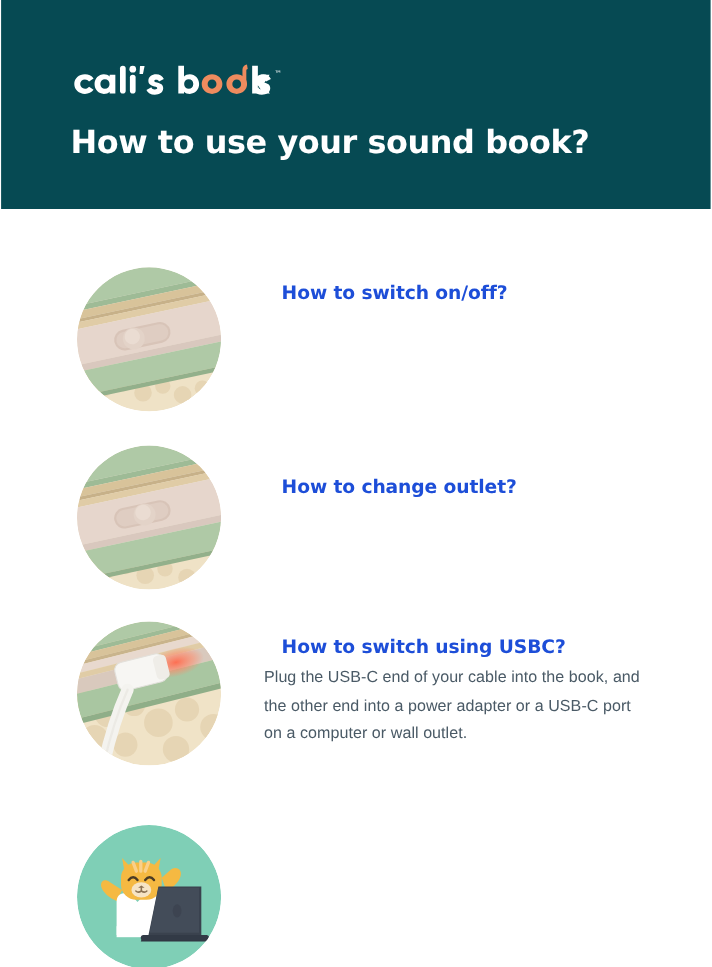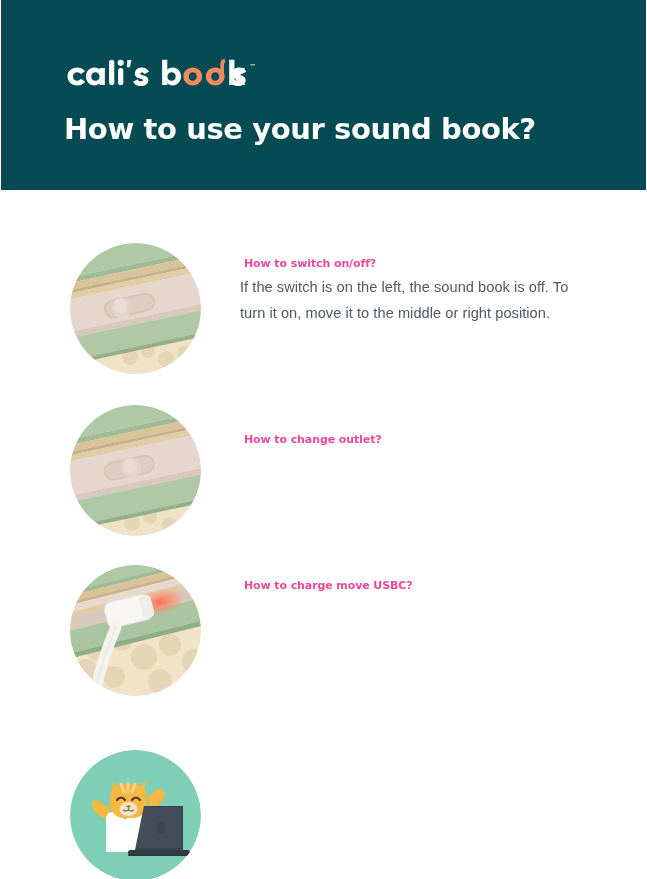--- a/index.html
+++ b/index.html
@@ -89,26 +89,26 @@
     position: absolute;
     left: 240px;
     width: 350px;
   }
   .s0 .text-col { top: 14px; }
   .s1 .text-col { top: 28px; }
   .s2 .text-col { top: 14px; }
   .s3 .text-col { top: 42px; }
 
   .q-title {
-    color: #ec4899;
+    color: #1d4ed8;
     font-family: "DejaVu Sans", sans-serif;
-    font-size: 11px;
+    font-size: 17px;
     font-weight: 700;
     letter-spacing: -0.1px;
-    margin: 0 0 5px 4px;
+    margin: 0 0 5px 16px;
     white-space: nowrap;
   }
 
   .q-body {
     color: #4A5A66;
     font-family: "Liberation Sans", sans-serif;
     font-size: 14.6px;
     font-weight: 400;
     line-height: 25.5px;
     letter-spacing: 0.05px;
@@ -201,21 +201,20 @@
               <rect x="36" y="54" width="48" height="15" rx="7.5" fill="#DFCDC2"></rect>
 
               <ellipse cx="52" cy="62" rx="10" ry="10" fill="#E3D3C8"></ellipse>
               <ellipse cx="51" cy="60" rx="7" ry="7" fill="#EADCD2"></ellipse>
             </g>
           </g>
         </svg>
       </div>
       <div class="text-col">
         <p class="q-title">How to switch on/off?</p>
-        <p class="q-body">If the switch is on the left, the sound book is off. To turn it on, move it to the middle or right position.</p>
       </div>
     </div>
 
     <div class="section s1">
       <div class="thumb">
         <svg viewBox="0 0 131 131" aria-hidden="true">
           <defs>
             <clipPath id="c2">
                 <circle cx="65.5" cy="65.5" r="65.5"></circle>
               </clipPath>
@@ -301,21 +300,22 @@
               <rect x="40" y="32" width="46" height="26" rx="7" fill="#F7F6F3" stroke="#E2E0DB" stroke-width="1"></rect>
               <rect x="76" y="34" width="12" height="22" rx="4" fill="#EFEDE8"></rect>
             </g>
 
             <path d="M46 62 C 38 80, 30 104, 24 131" stroke="#F4F3EF" stroke-width="11" fill="none" stroke-linecap="round"></path>
             <path d="M46 62 C 38 80, 30 104, 24 131" stroke="#E6E4DE" stroke-width="2" fill="none" stroke-linecap="round" opacity="0.6"></path>
           </g>
         </svg>
       </div>
       <div class="text-col">
-        <p class="q-title">How to charge move USBC?</p>
+        <p class="q-title">How to switch using USBC?</p>
+        <p class="q-body">Plug the USB-C end of your cable into the book, and the other end into a power adapter or a USB-C port on a computer or wall outlet.</p>
       </div>
     </div>
 
     <div class="section s3">
       <div class="thumb">
         <svg viewBox="0 0 131 131" aria-hidden="true">
           <circle cx="65.5" cy="65.5" r="65.5" fill="#7FCFB6"></circle>
           <g>
 
             <path d="M30 52 c-5 -4 -9 -1 -8 4 c1 5 8 11 14 13 l5 -10z" fill="#F5B942"></path>

